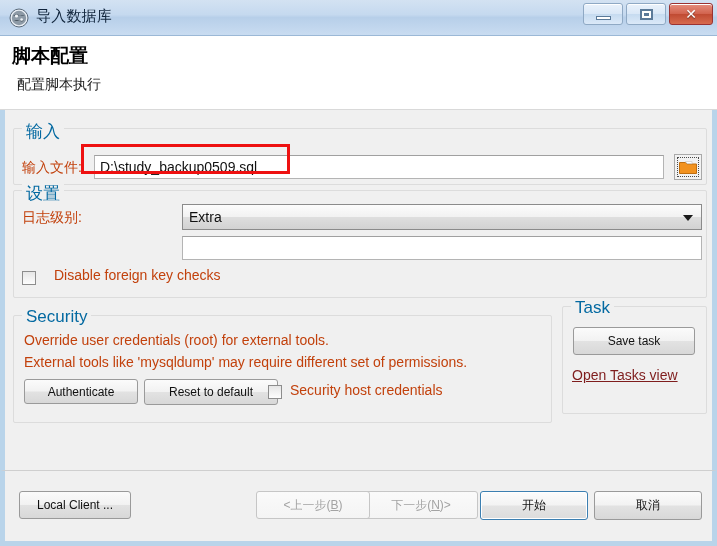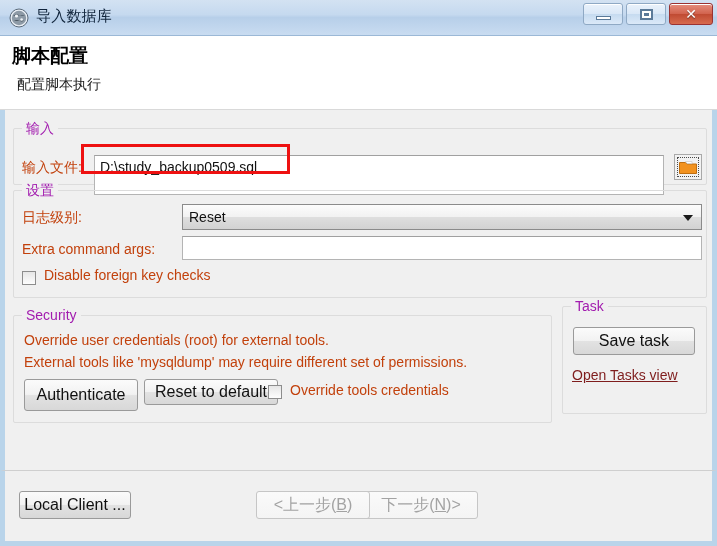--- a/index.html
+++ b/index.html
@@ -153,22 +153,22 @@
     border-radius: 2px;
     background: transparent;
     box-sizing: border-box;
   }
   .group > .g-label {
     position: absolute;
     top: -9px;
     left: 8px;
     padding: 0 4px;
     background: #f0f0f0;
-    font-size: 14px;
-    color: #a21caf;
+    font-size: 17px;
+    color: #0369a1;
     white-space: nowrap;
   }
 
   .lbl {
     position: absolute;
     font-size: 14px;
     color: #c2410c;
     white-space: nowrap;
   }
 
@@ -213,21 +213,21 @@
     border-top: 6px solid #1a1a1a;
   }
 
   .btn {
     position: absolute;
     box-sizing: border-box;
     border: 1px solid #9a9a9a;
     border-radius: 3px;
     background: linear-gradient(to bottom, #fbfbfb 0%, #f2f2f2 48%, #e2e2e2 52%, #d8d8d8 100%);
     font-family: "Liberation Sans", "DejaVu Sans", sans-serif;
-    font-size: 16px;
+    font-size: 12px;
     color: #111111;
     text-align: center;
     cursor: default;
     white-space: nowrap;
     padding: 0;
   }
   .btn.disabled {
     color: #a3a3a3;
     border-color: #c6c6c6;
     background: linear-gradient(to bottom, #fafafa 0%, #f4f4f4 100%);
@@ -335,70 +335,71 @@
   <div id="header">
     <div class="h-title">脚本配置</div>
     <div class="h-sub">配置脚本执行</div>
   </div>
 
   <div id="body">
 
     <div class="group" style="left:8px; top:18px; width:694px; height:57px;">
       <span class="g-label">输入</span>
       <span class="lbl" style="left:8px; top:30px;">输入文件:</span>
-      <div class="textinput" style="left:80px; top:26px; width:570px; height:40px; line-height:22px;" placeholder="">D:\study_backup0509.sql</div>
+      <div class="textinput" style="left:80px; top:26px; width:570px; height:24px; line-height:22px;" placeholder="">D:\study_backup0509.sql</div>
       <div class="folder-btn" style="left:660px; top:25px; width:28px; height:26px;">
         <span class="focus-ring"></span>
         <span class="folder-ico">
           <svg width="18" height="14" viewBox="0 0 18 14">
             <path d="M0.5 2.5 L6.5 2.5 L8 4 L17.5 4 L17.5 13.5 L0.5 13.5 Z" fill="#f2921f" stroke="#c06f10" stroke-width="1"></path>
             <path d="M6.5 1.5 L13 1.5 L13 3.6 L8 3.6 Z" fill="#ffffff" stroke="#c8c8c8" stroke-width="0.7"></path>
           </svg>
         </span>
       </div>
     </div>
 
     <div class="group" style="left:8px; top:80px; width:694px; height:108px;padding-left:40px;">
       <span class="g-label">设置</span>
       <span class="lbl" style="left:8px; top:18px;">日志级别:</span>
       <div class="combo" style="left:168px; top:13px; width:520px; height:26px;">
-        <span class="cb-text">Reset</span>
+        <span class="cb-text">Extra</span>
         <span class="cb-arrow"></span>
       </div>
 
-      <span class="lbl" style="left:8px; top:50px;">Extra command args:</span>
       <div class="textinput" style="left:168px; top:45px; width:520px; height:24px;" placeholder=""></div>
 
       <div class="checkbox" style="left:8px; top:80px;"></div>
-      <span class="lbl" style="left:30px; top:76px;">Disable foreign key checks</span>
+      <span class="lbl" style="left:40px; top:76px;">Disable foreign key checks</span>
     </div>
 
     <div class="group" style="left:8px; top:196px; width:539px; height:108px;margin-top:9px;">
       <span class="g-label">Security</span>
       <span class="lbl" style="left:10px; top:16px;">Override user credentials (root) for external tools.</span>
       <span class="lbl" style="left:10px; top:38px;">External tools like 'mysqldump' may require different set of permissions.</span>
 
-      <button class="btn" style="left:10px; top:63px; width:114px; height:32px;">Authenticate</button>
+      <button class="btn" style="left:10px; top:63px; width:114px; height:25px;">Authenticate</button>
       <button class="btn" style="left:130px; top:63px; width:134px; height:26px;">Reset to default</button>
       <div class="checkbox" style="left:254px; top:69px;"></div>
-      <span class="lbl" style="left:276px; top:66px;">Override tools credentials</span>
+      <span class="lbl" style="left:276px; top:66px;">Security host credentials</span>
     </div>
 
     <div class="group" style="left:557px; top:196px; width:145px; height:108px;">
       <span class="g-label">Task</span>
       <button class="btn" style="left:10px; top:20px; width:122px; height:28px;">Save task</button>
       <span class="link" style="left:9px; top:60px;">Open Tasks view</span>
     </div>
 
     <div class="annotation" style="left:76px; top:34px; width:209px; height:30px;"></div>
   </div>
 
   <div id="footer">
     <button class="btn" style="left:14px; top:20px; width:112px; height:28px;">Local Client ...</button>
 
     <button class="btn disabled" style="left:359px; top:20px; width:114px; height:28px;"><span>下一步(</span><span class="u">N</span><span>)&gt;</span></button>
 
     <button class="btn disabled" style="left:251px; top:20px; width:114px; height:28px;"><span>&lt;上一步(</span><span class="u">B</span><span>)</span></button>
 
-
+    <button class="btn default" style="left:475px; top:20px; width:108px; height:29px;">开始</button>
+
+    <button class="btn" style="left:589px; top:20px; width:108px; height:29px;">取消</button>
   </div>
 
 </div>
 
 </body></html>

